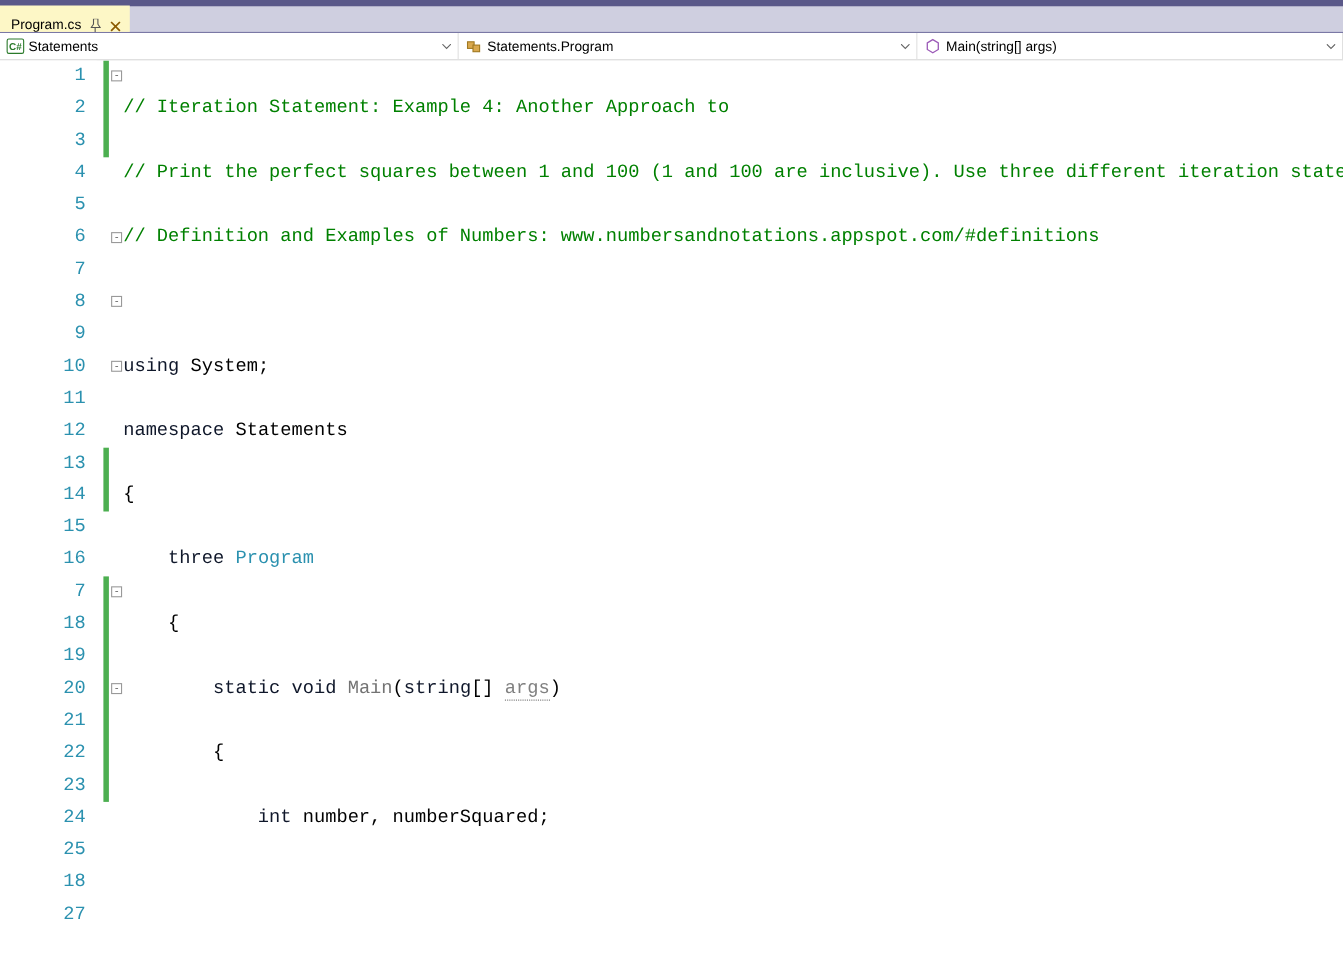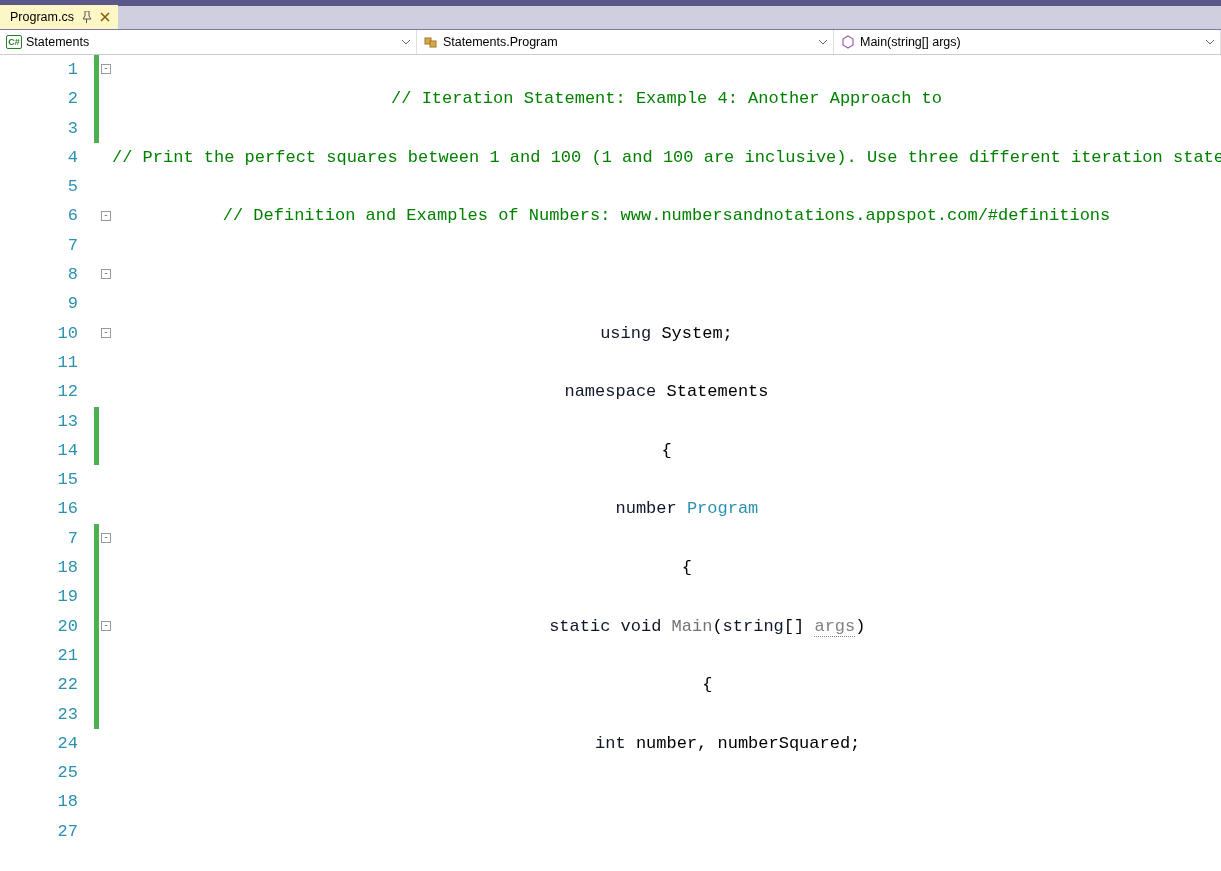--- a/index.html
+++ b/index.html
@@ -1,41 +1,41 @@
 <!DOCTYPE html>
 <html><head>
 <meta charset="utf-8">
 <style>
   * { margin:0; padding:0; box-sizing:border-box; }
   body { font-family: "Segoe UI", Tahoma, sans-serif; font-size:13px; background:#fff; color:#000; width:1221px; height:871px; overflow:hidden; }
 
   .title-bar { background:#5a5889; height:6px; width:100%; }
 
   .tab-strip { background:#cfcfe0; height:24px; display:flex; align-items:flex-end; border-bottom:1px solid #7a78a5; }
-  .tab { background:#fdf7c6; height:24px; display:flex; align-items:center; padding:0 8px 0 10px; font-size:12.5px; gap:8px; }
+  .tab { background:#fdf7c6; height:24px; display:flex; align-items:flex-end; padding:0 8px 0 10px; font-size:12.5px; gap:8px; }
   .tab .pin-icon svg, .tab .close-icon svg { display:block; }
 
   .crumb-bar { background:#fff; height:25px; display:flex; align-items:center; border-bottom:1px solid #ccc; font-size:12.5px; }
   .crumb { display:flex; align-items:center; gap:4px; padding:0 6px; height:100%; border-right:1px solid #e0e0e0; cursor:pointer; }
   .crumb:first-child { flex:0 0 417px; }
   .crumb:nth-child(2){ flex:0 0 417px; }
   .crumb:last-child { flex:1; }
   .crumb .chev { margin-left:auto; }
   .csharp-badge { display:inline-flex; align-items:center; justify-content:center; width:16px; height:14px; border:1px solid #2a7a2a; color:#2a7a2a; font-size:9px; font-weight:bold; border-radius:2px; }
   .ns-icon, .method-icon { width:16px; height:16px; display:inline-flex; align-items:center; justify-content:center; }
 
   .editor { display:flex; height:calc(871px - 6px - 24px - 25px); font-family: Consolas, "Courier New", monospace; font-size:17px; line-height:29.3px; background:#fff; overflow:hidden; }
   .gutter { flex:0 0 88px; text-align:right; padding-right:10px; color:#2b91af; background:#fff; user-select:none; }
   .gutter div { height:29.3px; }
 
   .marks { flex:0 0 20px; position:relative; }
   .green-bar { position:absolute; left:6px; width:5px; background:#4caf50; }
   .outline { position:absolute; left:13px; width:10px; height:10px; border:1px solid #999; background:#fff; font-size:9px; line-height:8px; text-align:center; color:#555; cursor:pointer; }
 
-  .code { flex:1; white-space:pre; padding-left:4px; overflow:hidden;text-align:center; }
+  .code { flex:1; white-space:pre; padding-left:4px; overflow:hidden; }
   .code .line { height:29.3px; }
 
   .c-comment { color:#008000; }
   .c-keyword { color:#0f172a; }
   .c-type    { color:#2b91af; }
   .c-method  { color:#737373; }
   .c-param   { color:#808080; text-decoration: none; border-bottom:1px dotted #808080; }
 </style>
 </head>
 <body>
@@ -139,21 +139,21 @@
       <div class="outline" style="top: 565.7px;">-</div>
     </div>
   <div class="code">
 <div class="line"><span class="c-comment">// Iteration Statement: Example 4: Another Approach to</span></div>
 <div class="line"><span class="c-comment">// Print the perfect squares between 1 and 100 (1 and 100 are inclusive). Use three different iteration statements</span></div>
 <div class="line"><span class="c-comment">// Definition and Examples of Numbers: www.numbersandnotations.appspot.com/#definitions</span></div>
 <div class="line"></div>
 <div class="line"><span class="c-keyword">using</span> <span>System</span>;</div>
 <div class="line"><span class="c-keyword">namespace</span> <span>Statements</span></div>
 <div class="line">{</div>
-<div class="line">    <span class="c-keyword">number</span> <span class="c-type">Program</span></div>
+<div class="line">    <span class="c-keyword">three</span> <span class="c-type">Program</span></div>
 <div class="line">    {</div>
 <div class="line">        <span class="c-keyword">static</span> <span class="c-keyword">void</span> <span class="c-method">Main</span>(<span class="c-keyword">string</span>[] <span class="c-param">args</span>)</div>
 <div class="line">        {</div>
 <div class="line">            <span class="c-keyword">int</span><span> number, numberSquared;</span></div>
 <div class="line"></div>
 
 
 
 
 

